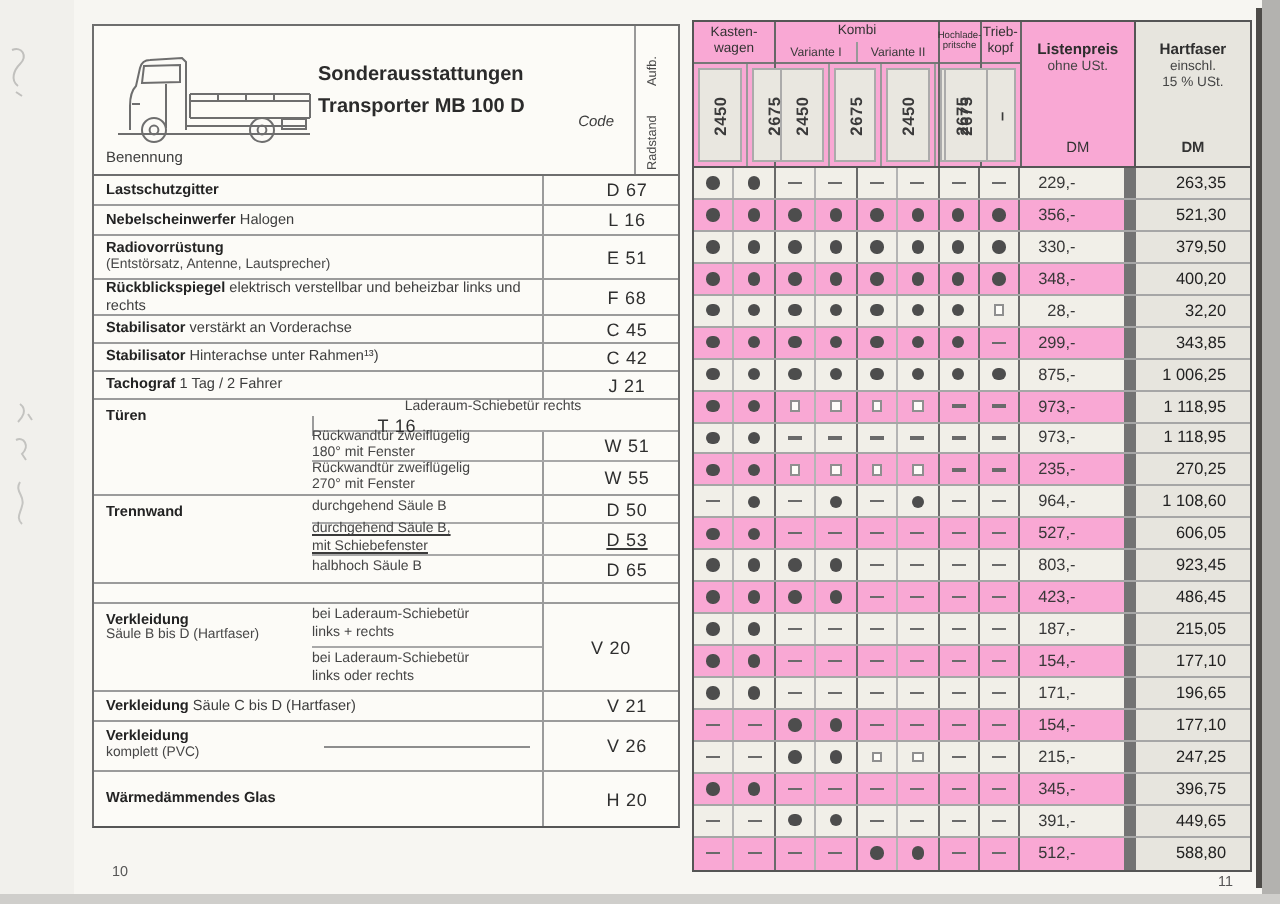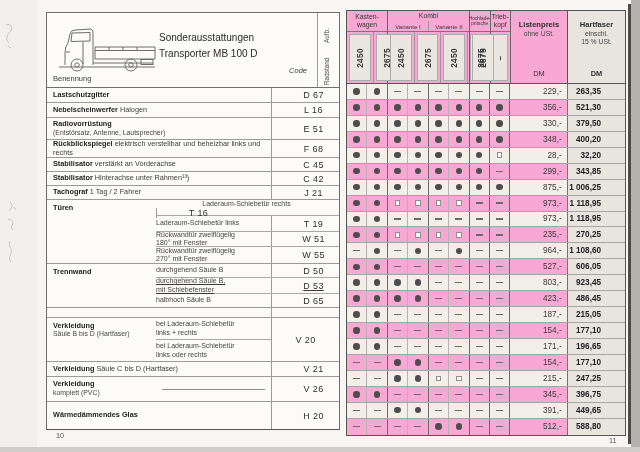--- a/index.html
+++ b/index.html
@@ -11,23 +11,23 @@
   .left-margin { position: absolute; left: 0; top: 0; width: 37px; height: 100%; background: #f1f0ec; }
   .right-dark-edge { position: absolute; left: 628px; top: 4px; width: 3px; height: 440px; background: #4e4c49; }
   .right-gray-edge { position: absolute; left: 631px; top: 0; width: 9px; height: 100%; background: #b3b2af; }
   .bottom-gray-edge { position: absolute; left: 0; bottom: 0; width: 100%; height: 5px; background: #cfcecb; }
   .scribble { position: absolute; opacity: .55; }
 
   
   .header-box { position: absolute; left: 46px; top: 12px; width: 294px; height: 76px;
     border: 1.3px solid #6e6e6e; background: #fcfbf7; }
   .truck-svg { position: absolute; left: 10px; top: 6px; }
-  .title { position: absolute; left: 112px; top: 17px; font-size: 10px; font-weight: normal; color: #2b2b2b; line-height: 1.55; }
+  .title { position: absolute; left: 112px; top: 17px; font-size: 10px; font-weight: bold; color: #2b2b2b; line-height: 1.55; }
   .benennung { position: absolute; left: 6px; bottom: 4px; font-size: 7.5px; color: #3d3d3d; }
-  .code-label { position: absolute; right: 32px; bottom: 12px; font-size: 7.5px; color: #3d3d3d; font-style: italic; }
+  .code-label { position: absolute; right: 32px; bottom: 22px; font-size: 7.5px; color: #3d3d3d; font-style: italic; }
   .rotcol { position: absolute; right: 0; top: 0; bottom: 0; width: 22px; border-left: 1px solid #999; }
   .rlab { position: absolute; left: 5px; white-space: nowrap; font-size: 6.4px; color: #4a4a4a;
     transform-origin: 0 0; transform: rotate(-90deg); }
   .rlab.aufb { top: 30px; }
   .rlab.radstand { top: 72px; }
 
   .left-table { position: absolute; left: 46px; top: 88px; width: 294px;
     border-left: 1.3px solid #6e6e6e; border-right: 1.3px solid #6e6e6e;
     border-bottom: 1.6px solid #565656; background: #fcfbf7; }
   .lrow { display: flex; align-items: center; border-bottom: 1px solid #9b9b9b; }
@@ -85,23 +85,23 @@
   .kaufcol .dm { font-weight: bold; }
   .mrow { display: flex; height: 15.95px; border-bottom: 1px solid #a6a6a6; align-items: stretch; }
   .mrow:last-child { border-bottom: none; }
   .mrow:nth-child(odd) { background: #f1efe8; }
   .mcell { width: 20.5px; display: flex; align-items: center; justify-content: center; border-right: 1px solid #b4b4b4; }
   .mcell.hv { border-right-color: #6a6a6a; }
   .dot { width: 6.5px; height: 6.5px; border-radius: 50%; background: #4d4d4d; }
   .dash { width: 7px; height: 1.3px; background: #6a6a6a; }
   .sq { width: 5.5px; height: 5.5px; border: 1px solid #8f8f8f; background: #fdfcf8; }
   .mlist { width: 57.5px; display: flex; align-items: center; justify-content: flex-end;
-    padding-right: 5px; font-size: 8.2px; color: #383838; border-right: 1px solid #737373; }
+    padding-right: 24px; font-size: 8.2px; color: #383838; border-right: 6px solid #737373; }
   .mkauf { width: 57.5px; display: flex; align-items: center; justify-content: flex-end;
-    padding-right: 24px; font-size: 8.2px; font-weight: bold; color: #222; background: #e7e5de; }
+    padding-right: 12px; font-size: 8.2px; font-weight: normal; color: #222; background: #e7e5de; }
 </style>
 </head>
 <body>
 
 <div class="scan">
   <div class="left-margin"></div>
 
   <svg class="scribble" style="left:2px; top:22px;" width="16" height="28" viewBox="0 0 16 28">
     <path d="M4,3 C9,1 12,6 8,10 C5,13 3,18 7,21 M6,24 L9,26" stroke="#9a9a98" stroke-width="1" fill="none"></path>
   </svg>
@@ -182,26 +182,20 @@
       </div>
       <div class="lgroup">
         <div class="glabel">Türen</div>
         <div class="gsubs">
           <div class="gsub gdiv" style="height: 16px; flex-direction: column;">
             <div class="slab">
               <div>Laderaum-Schiebetür rechts</div>
             </div>
             <div class="lcode">T 16</div>
           </div>
-          <div class="gsub gdiv" style="height: 16px;">
-            <div class="slab">
-              <div>Laderaum-Schiebetür links</div>
-            </div>
-            <div class="lcode">T 19</div>
-          </div>
           <div class="gsub gdiv" style="height: 15px;">
             <div class="slab">
               <div>Rückwandtür zweiflügelig</div>
               <div>180° mit Fenster</div>
             </div>
             <div class="lcode">W 51</div>
           </div>
           <div class="gsub" style="height: 16px;">
             <div class="slab">
               <div>Rückwandtür zweiflügelig</div>

